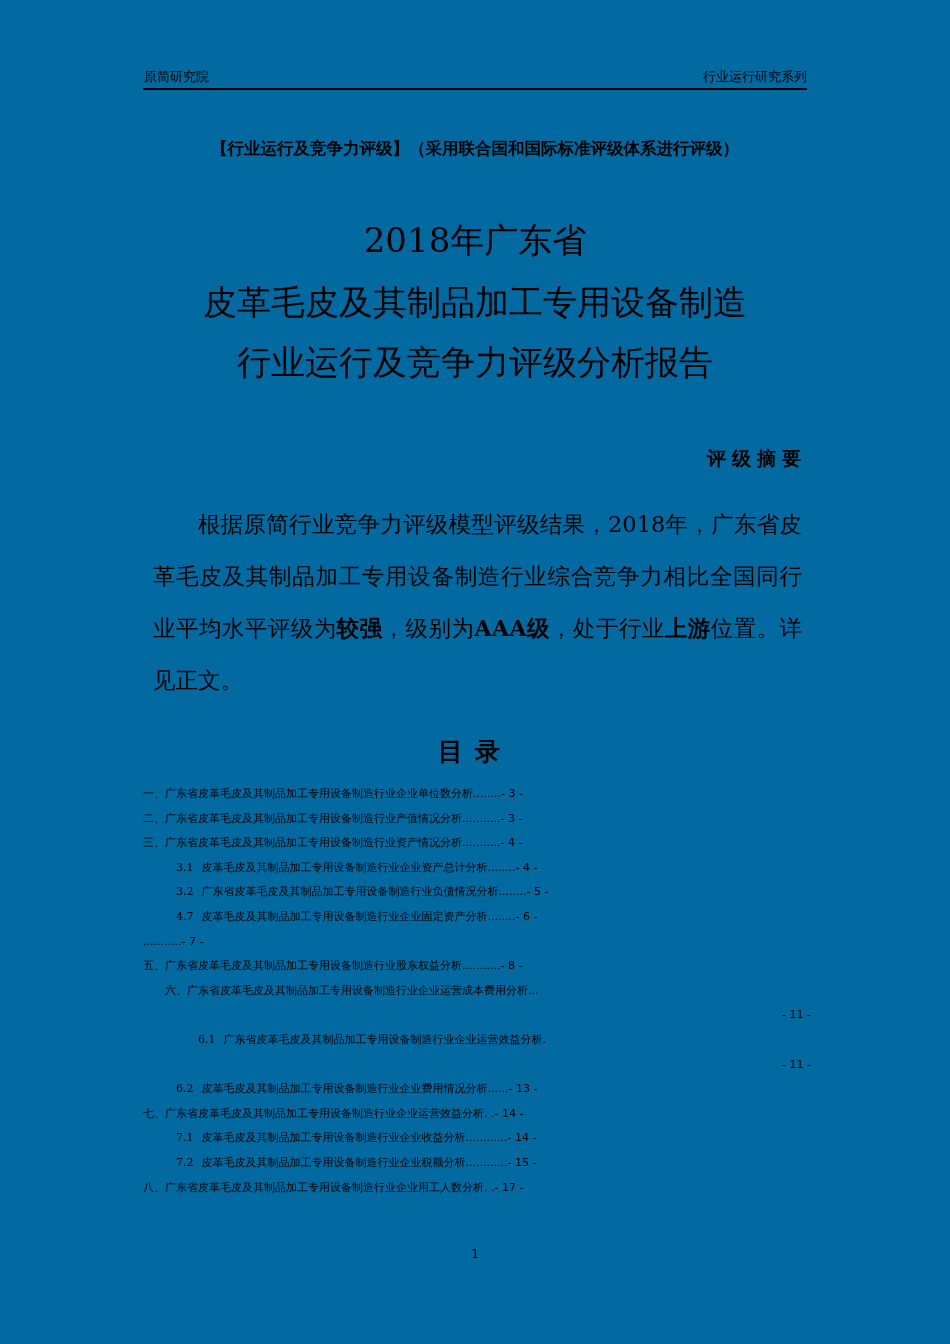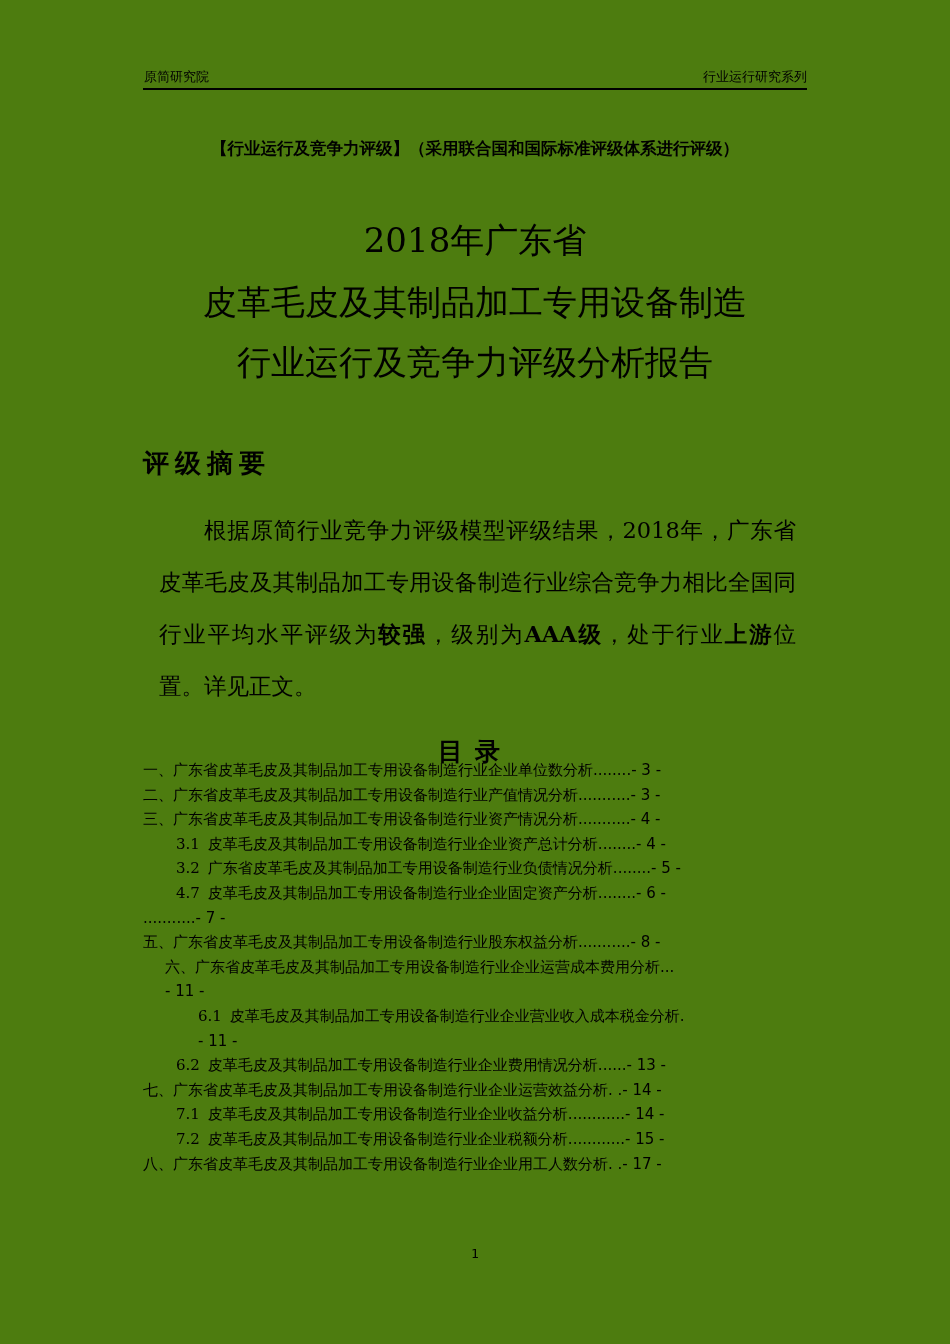--- a/index.html
+++ b/index.html
@@ -1,45 +1,45 @@
 <!DOCTYPE html>
 <html><head>
   <meta charset="utf-8">
   <style>
     html, body { margin: 0; padding: 0; background: #ffffff; }
     body { width: 950px; height: 1344px; position: relative; overflow: hidden; color: #000; }
-    .page { position: absolute; left: 0; top: 0; width: 950px; height: 1344px; background: #4d7c0f; }
+    .page { position: absolute; left: 0; top: 0; width: 950px; height: 1344px; background: #0369a1; }
 
     .header { position: absolute; left: 143px; top: 66px; width: 664px; height: 22px;
       border-bottom: 2px solid #000; font-family: "DejaVu Sans", sans-serif; font-size: 13px; }
     .header-left { position: absolute; left: 1px; top: 2px; }
     .header-right { position: absolute; right: 0; top: 2px; }
 
     .banner { position: absolute; left: 143px; top: 138px; width: 664px; text-align: center;
       font-family: "DejaVu Serif", serif; font-size: 16.5px; font-weight: bold; letter-spacing: 0px; }
 
     .title { position: absolute; left: 143px; width: 664px; text-align: center;
       font-family: "DejaVu Serif", serif; font-size: 34px; line-height: 40px; }
     .t1 { top: 220px; }
     .t2 { top: 282px; }
     .t3 { top: 342px; }
 
-    .summary-head { position: absolute; left: 143px; top: 446px; width: 664px; text-align: left;
-      font-family: Liberation Serif, serif; font-weight: bold; font-size: 26px; letter-spacing: 6px; }
+    .summary-head { position: absolute; left: 143px; top: 446px; width: 664px; text-align: right;
+      font-family: Liberation Serif, serif; font-weight: bold; font-size: 19px; letter-spacing: 6px; }
 
     .summary { position: absolute; left: 145px; top: 490px; width: 665px;
       font-family: "DejaVu Serif", serif; font-size: 22.5px; line-height: 52px; text-align: justify; }
-    .summary p { margin: 14px; text-indent: 45px; }
+    .summary p { margin: 8px; text-indent: 45px; }
     .summary b { font-weight: bold; }
 
     .toc-head { position: absolute; left: 143px; top: 735px; width: 664px; text-align: center;
       font-family: "DejaVu Sans", sans-serif; font-weight: bold; font-size: 25px; letter-spacing: 12px; }
 
-    .toc { position: absolute; left: 143px; top: 758px; width: 668px;
-      font-family: "DejaVu Sans", sans-serif; font-size: 15px; line-height: 24.6px; }
+    .toc { position: absolute; left: 143px; top: 782px; width: 668px;
+      font-family: "DejaVu Sans", sans-serif; font-size: 11px; line-height: 24.6px; text-align: right; }
     .toc-item { position: relative; white-space: nowrap; display: flex; }
     .toc-item.sub { padding-left: 33px; }
     .toc-item .lbl { white-space: nowrap; }
     .toc-item .num { font-family: "DejaVu Serif", serif; margin-right: 8px; }
     .toc-item .dots { white-space: nowrap; overflow: hidden; }
     .toc-item .pg { white-space: nowrap; }
     .toc-item.wrap { white-space: normal; flex-wrap: wrap; margin-left: 22px; }
 
     .pagenum { position: absolute; left: 0; top: 1246px; width: 950px; text-align: center;
       font-family: "DejaVu Sans Mono", monospace; font-size: 13px; }
@@ -111,21 +111,21 @@
         <span class="dots">...........</span>
         <span class="pg">- 8 -</span>
     </div>
     <div class="toc-item wrap">
       <span class="lbl">六、广东省皮革毛皮及其制品加工专用设备制造行业企业运营成本费用分析</span>
         <span class="dots">...</span>
         <span class="pg" style="display:block;width:100%;">- 11 -</span>
     </div>
     <div class="toc-item sub wrap">
       <span class="num">6.1</span>
-        <span class="lbl">皮革毛皮及其制品加工专用设备制造行业企业营业收入成本税金分析</span>
+        <span class="lbl">广东省皮革毛皮及其制品加工专用设备制造行业企业运营效益分析</span>
         <span class="dots">.</span>
         <span class="pg" style="display:block;width:100%;">- 11 -</span>
     </div>
     <div class="toc-item sub">
       <span class="num">6.2</span>
         <span class="lbl">皮革毛皮及其制品加工专用设备制造行业企业费用情况分析</span>
         <span class="dots">......</span>
         <span class="pg">- 13 -</span>
     </div>
     <div class="toc-item">

